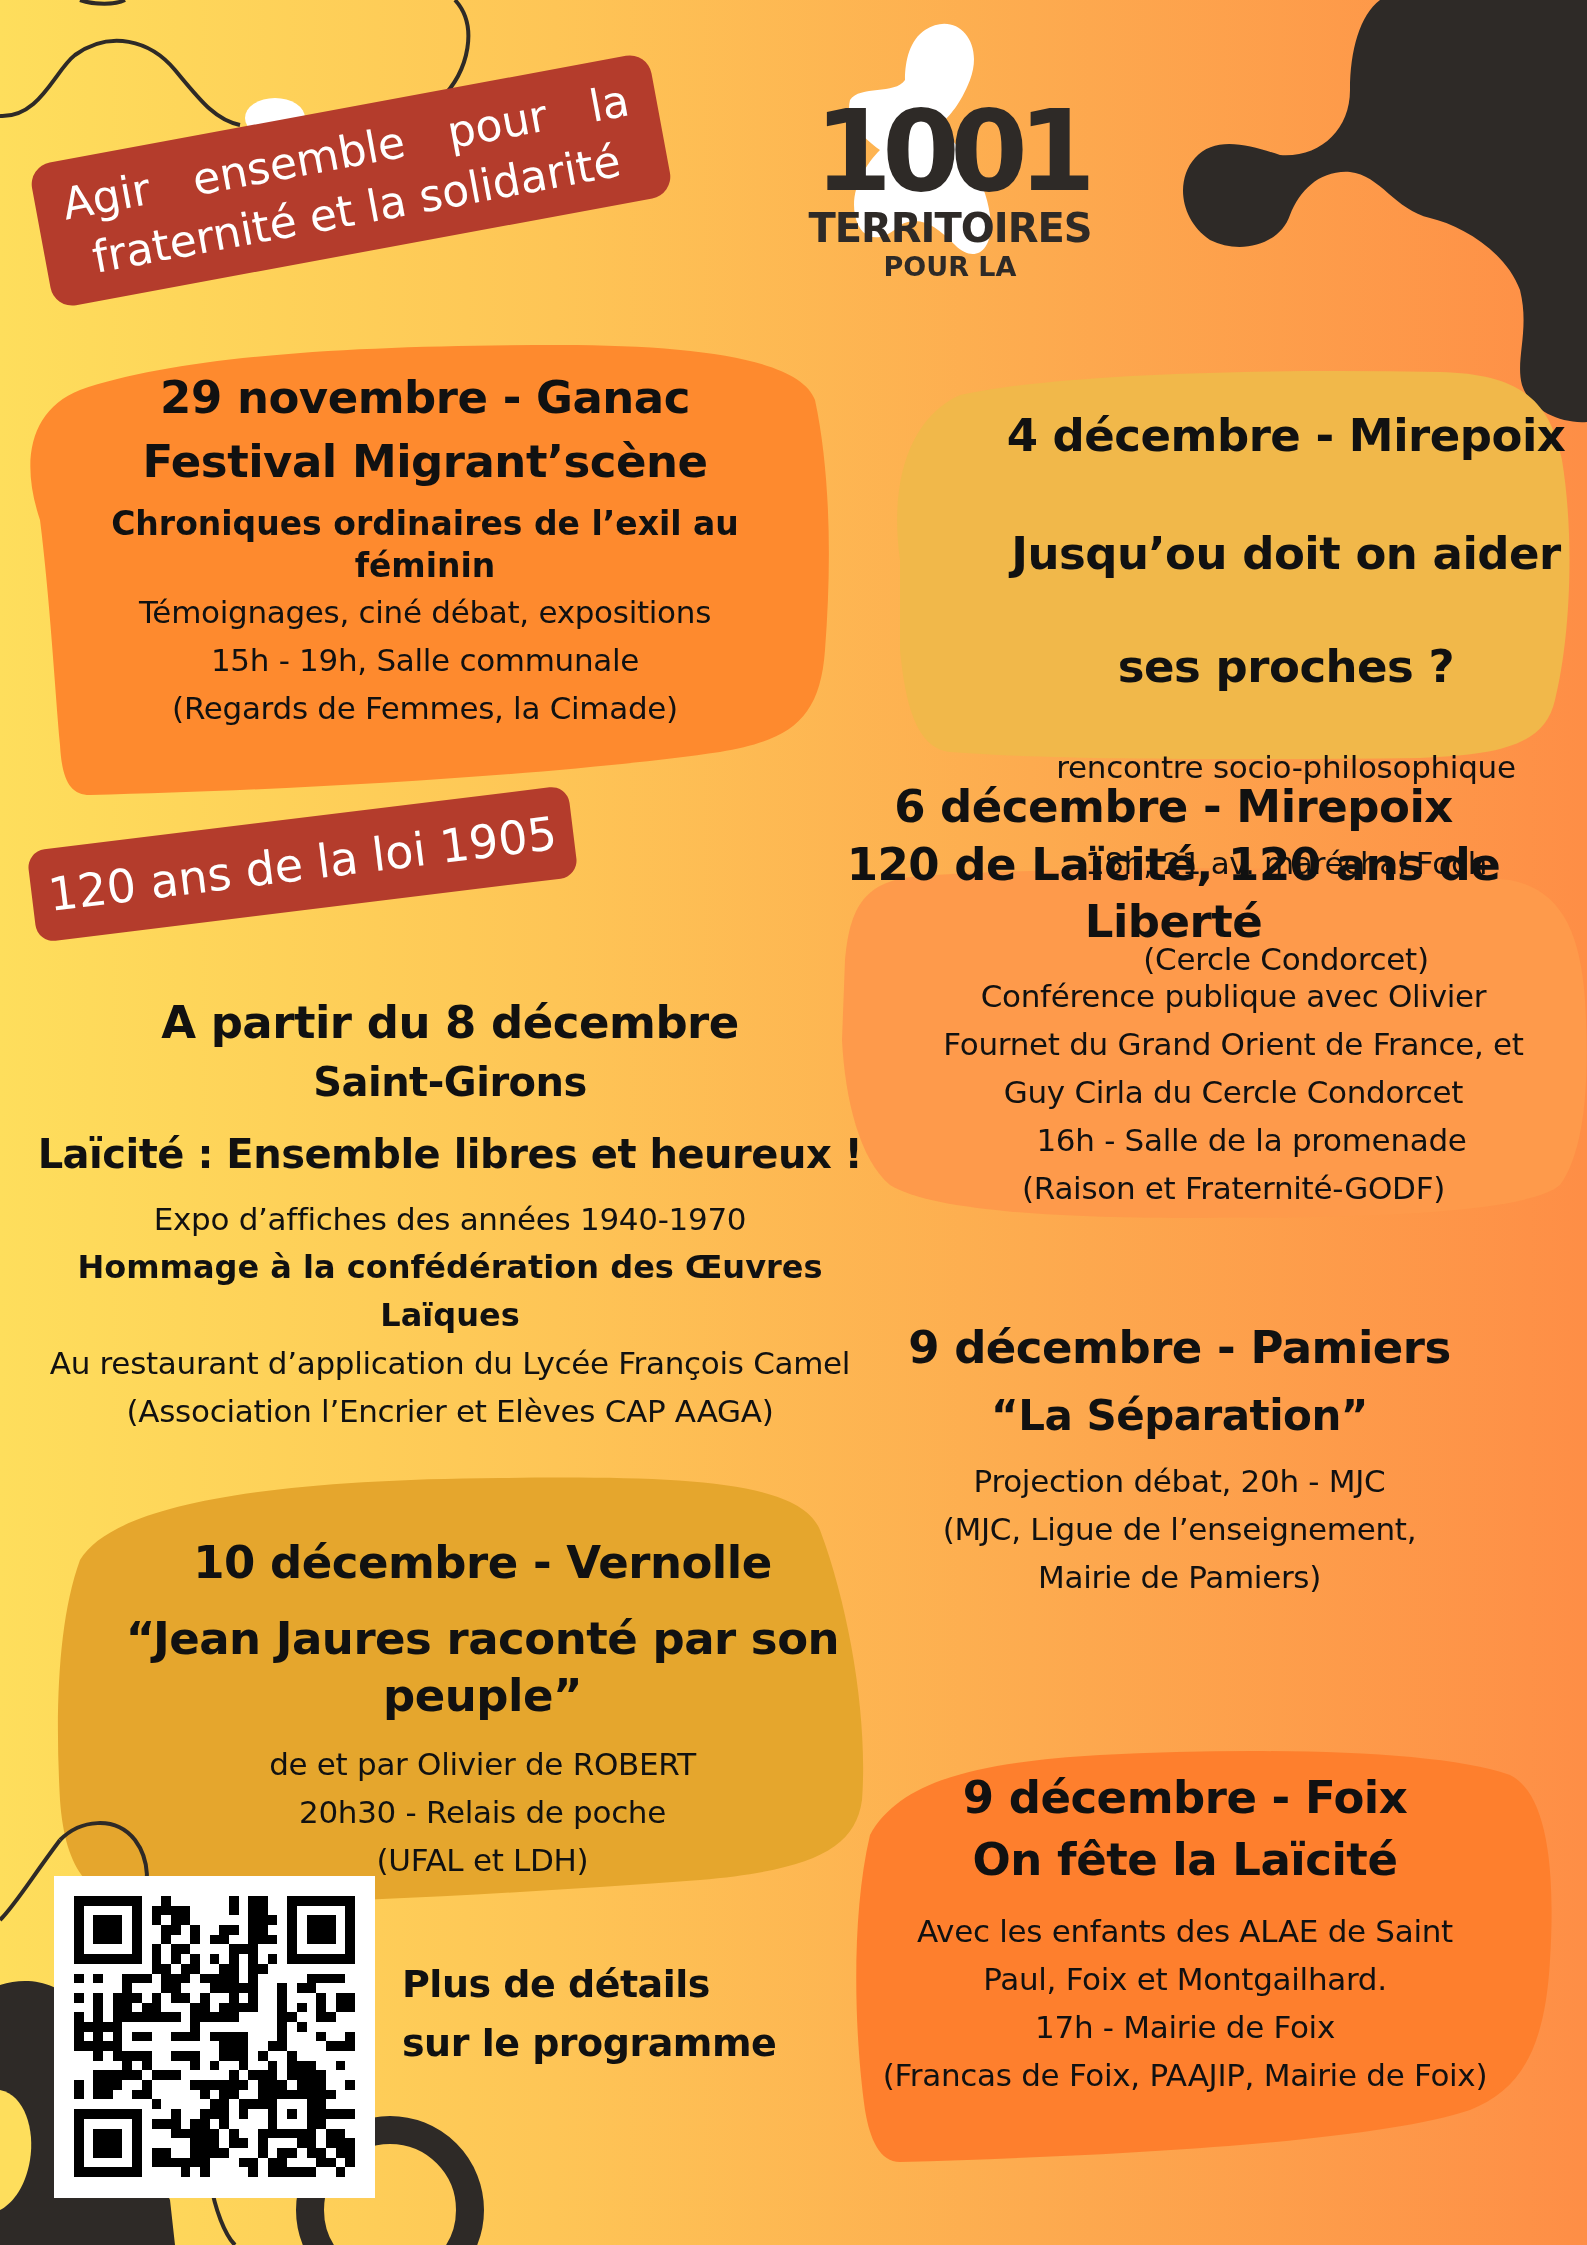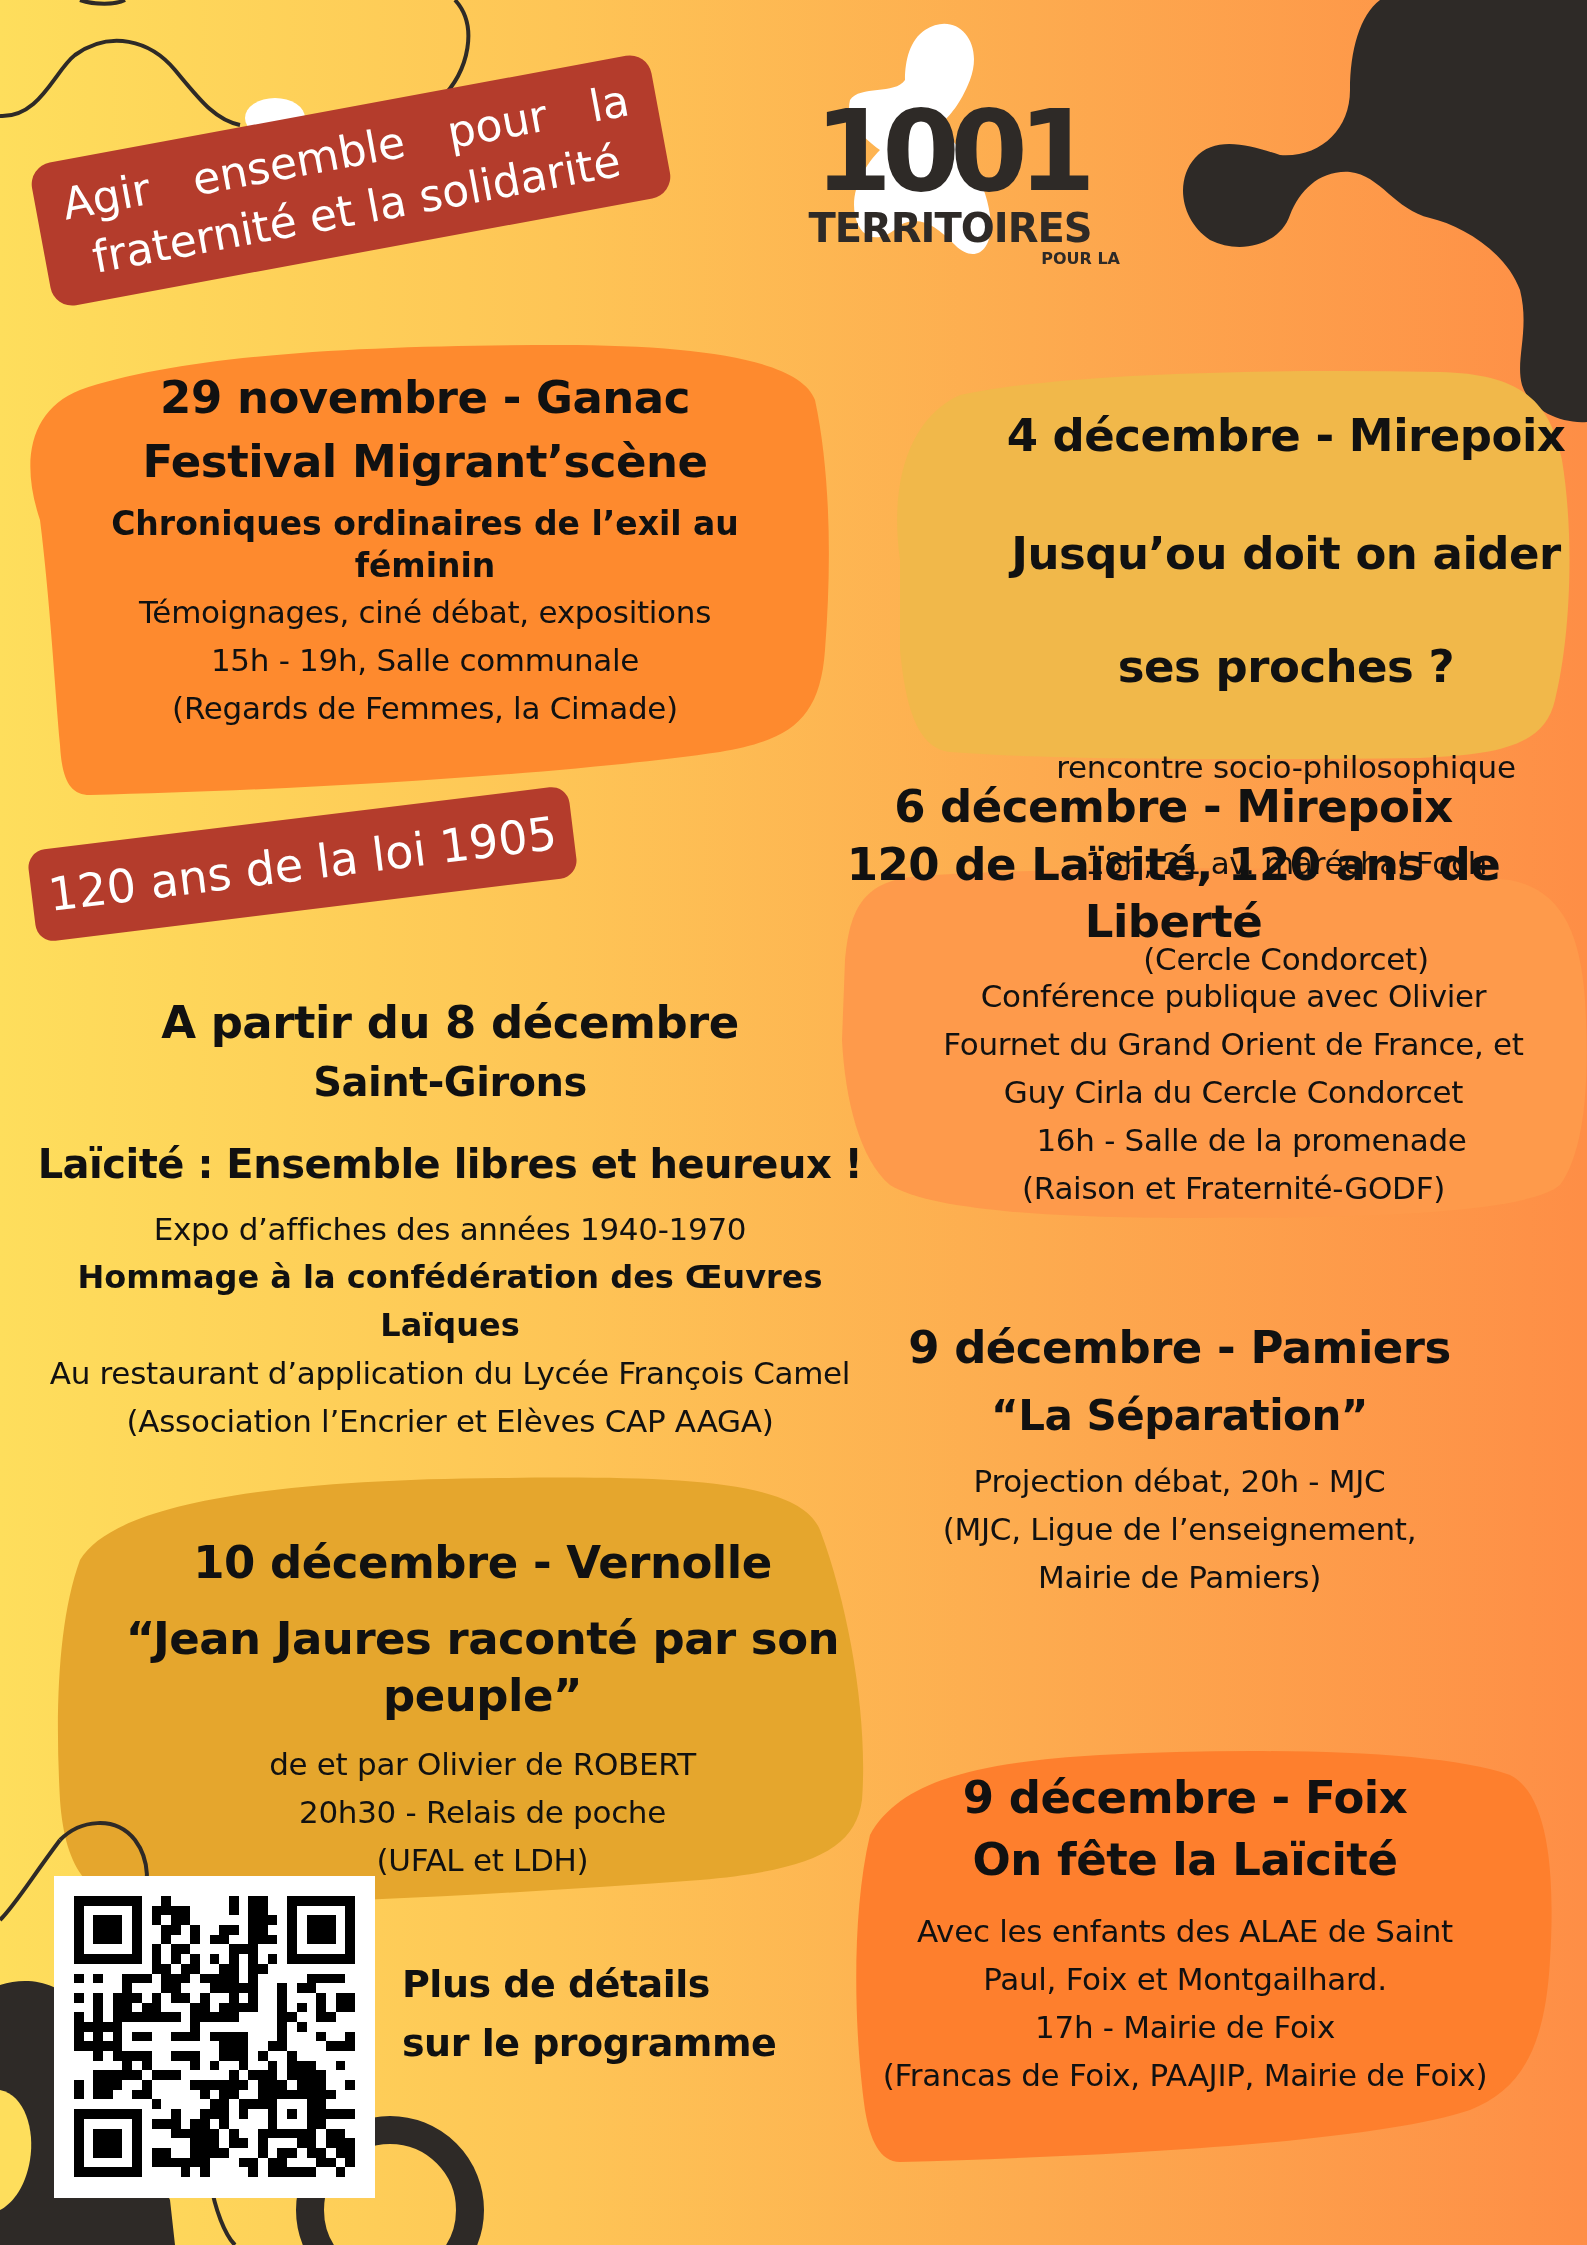--- a/index.html
+++ b/index.html
@@ -64,21 +64,21 @@
 </svg>
 
 <div class="banner" style="left:36px; top:108px; width:630px; height:145px; transform: rotate(-10.5deg); font-size:44px; line-height:1.3; flex-direction:column;">
   <span style="white-space:pre; word-spacing:8px;">Agir  ensemble  pour  la</span>
   <span>fraternité et la solidarité</span>
 </div>
 
 <div class="logo" style="left:780px; top:95px; width:340px;">
   <div style="font-size:112px; line-height:1; letter-spacing:-10px; font-weight:900;">1001</div>
   <div style="font-size:40px; line-height:1.05; letter-spacing:-1px;">TERRITOIRES</div>
-  <div style="font-size:16px; line-height:1.3;text-align:right;">POUR LA</div>
+  <div style="font-size:27px; line-height:1.3;">POUR LA</div>
 </div>
 
 <div class="event" style="left:60px; top:370px; width:730px;">
   <div class="title" style="font-size:45px;">29 novembre - Ganac</div>
   <div class="title" style="font-size:45px; margin-top:8px;">Festival Migrant’scène</div>
   <div class="sub" style="font-size:33px; margin-top:12px;">Chroniques ordinaires de l’exil au</div>
   <div class="sub" style="font-size:33px;">féminin</div>
   <div class="line" style="font-size:31px;">Témoignages, ciné débat, expositions</div>
   <div class="line" style="font-size:31px;">15h - 19h, Salle communale</div>
   <div class="line" style="font-size:31px;">(Regards de Femmes, la Cimade)</div>
@@ -105,21 +105,21 @@
     <div class="line" style="font-size:31px;">Fournet du Grand Orient de France, et</div>
     <div class="line" style="font-size:31px;">Guy Cirla du Cercle Condorcet</div>
     <div class="line" style="font-size:31px;margin-left:36px;">16h - Salle de la promenade</div>
     <div class="line" style="font-size:31px;">(Raison et Fraternité-GODF)</div>
   </div>
 </div>
 
 <div class="event" style="left:20px; top:995px; width:860px;">
   <div class="title" style="font-size:45px;">A partir du 8 décembre</div>
   <div class="title" style="font-size:40px; margin-top:6px;">Saint-Girons</div>
-  <div class="title" style="font-size:40px; margin-top:32px;">Laïcité : Ensemble libres et heureux !</div>
+  <div class="title" style="font-size:40px; margin-top:22px;">Laïcité : Ensemble libres et heureux !</div>
   <div class="line" style="font-size:31px; margin-top:16px;">Expo d’affiches des années 1940-1970</div>
   <div class="sub" style="font-size:32px; line-height:1.5;">Hommage à la confédération des Œuvres Laïques</div>
   <div class="line" style="font-size:31px;">Au restaurant d’application du Lycée François Camel</div>
   <div class="line" style="font-size:31px;">(Association l’Encrier et Elèves CAP AAGA)</div>
 </div>
 
 <div class="event" style="left:872px; top:1320px; width:615px;">
   <div class="title" style="font-size:45px;">9 décembre - Pamiers</div>
   <div class="title" style="font-size:42px; margin-top:14px;">“La Séparation”</div>
   <div class="line" style="font-size:31px; margin-top:14px;">Projection débat, 20h - MJC</div>

